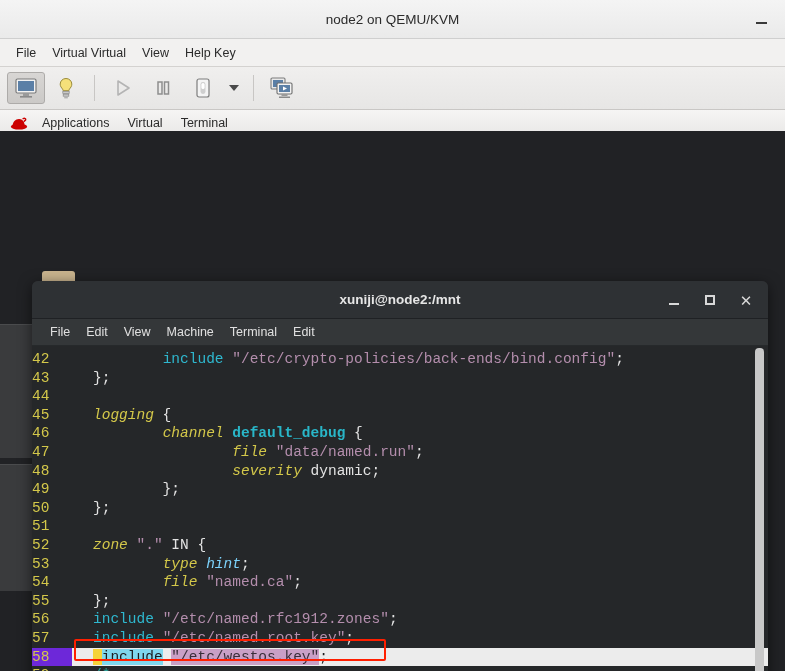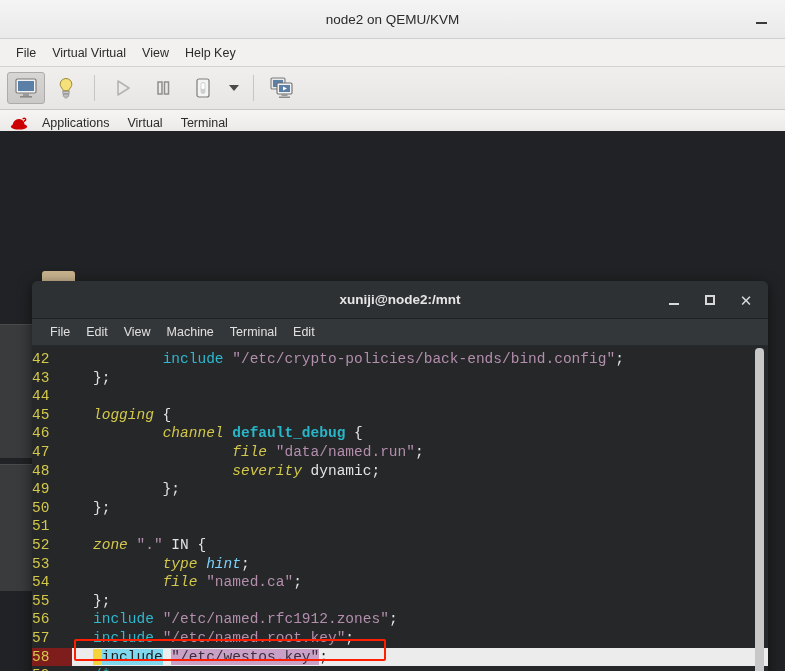--- a/index.html
+++ b/index.html
@@ -181,21 +181,21 @@
     white-space: pre;
   }
   .crow { display: block; height: 18.6px; }
   .lnum {
     display: inline-block; width: 40px; 
     color: #d4c84a; margin-right: 21px;
   }
   .cur-row {
     background: #ececec;
   }
-  .cur-row .lnum { color: #d4c84a; background:#7f1d1d; }
+  .cur-row .lnum { color: #d4c84a; background:#6d28d9; }
 
   
   .kw      { color: #2fb8cf; }          
   .kwb     { color: #29b6c8; font-weight: bold; text-align: right; } 
   .str     { color: #b48ead; }          
   .opt     { color: #d4c84a; font-style: italic; }          
   .grn     { color: #7dd3fc; font-style: italic; }          
   .pln     { color: #e3e3e3; }          
   .cmt     { color: #2aa7a0; }          
   .punc    { color: #e3e3e3; }

